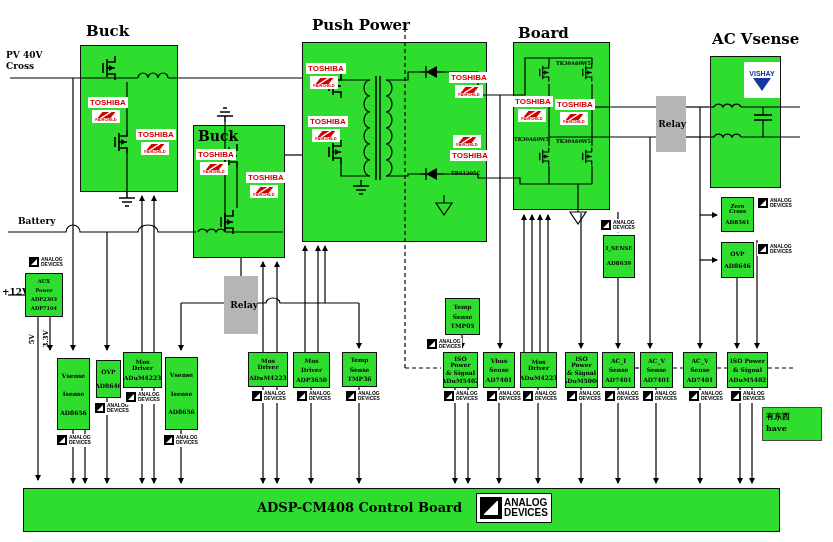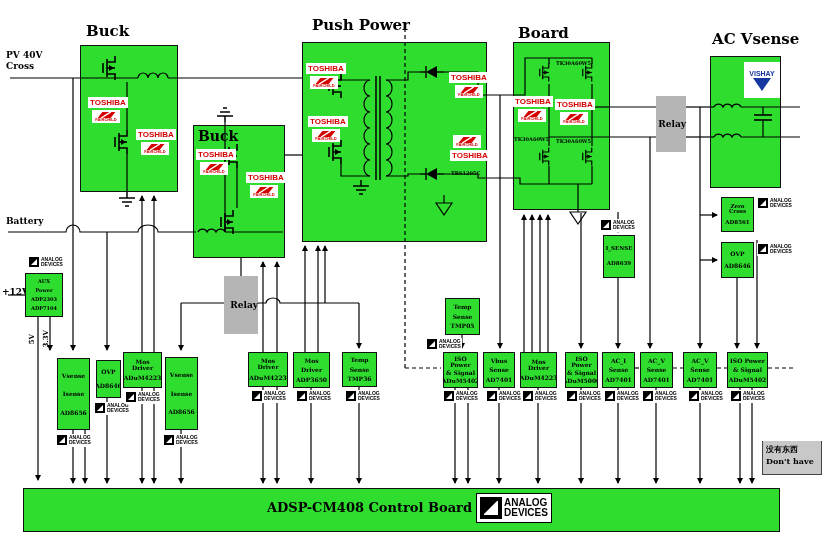--- a/index.html
+++ b/index.html
@@ -240,21 +240,21 @@
   </svg>
 
   <div class="title" style="left:86px;top:22px">Buck</div>
   <div class="title" style="left:198px;top:128px;font-size:14px">Buck</div>
   <div class="title" style="left:312px;top:16px">Push Power</div>
   <div class="title" style="left:518px;top:24px">Board</div>
   <div class="title" style="left:712px;top:30px">AC Vsense</div>
 
   <div class="lab" style="left:6px;top:50px">PV 40V</div>
   <div class="lab" style="left:6px;top:61px">Cross</div>
-  <div class="lab" style="left:6px;top:216px">Battery</div>
+  <div class="lab" style="left:18px;top:216px">Battery</div>
   <div class="lab" style="left:2px;top:287px">+12V</div>
   <div class="vlab" style="left:27px;top:334px">5V</div>
   <div class="vlab" style="left:41px;top:330px">3.3V</div>
 
   <div class="toshiba" style="left:88px;top:97px">TOSHIBA</div>
   <div class="fair" style="left:92px;top:110px">
       <div class="sl"></div>
       <div class="ft">FAIRCHILD</div>
     </div>
   <div class="toshiba" style="left:136px;top:129px">TOSHIBA</div>
@@ -543,27 +543,27 @@
       </div>
     </div>
   <div class="adi" style="left:757px;top:243px">
       <div class="tri"></div>
       <div class="at">
         <span>ANALOG</span>
         <span>DEVICES</span>
       </div>
     </div>
 
-  <div class="board-title" style="left:254px;top:500px;width:218px">ADSP-CM408 Control Board</div>
+  <div class="board-title" style="left:244px;top:500px;width:218px">ADSP-CM408 Control Board</div>
   <div class="adi big" style="left:476px;top:493px">
     <div class="tri"></div>
     <div class="at">
         <span>ANALOG</span>
         <span>DEVICES</span>
       </div>
   </div>
 
-  <div class="legend" style="left:762px;top:441px;width:60px;height:34px;background:#c8c8c8;border-top:none">
-    <div>没有东西</div>
-    <div>Don't have</div>
+  <div class="legend" style="left:762px;top:407px;width:60px;height:34px;background:#2fdd2f">
+    <div>有东西</div>
+    <div>have</div>
   </div>
 
 </div>
 
 </body></html>

